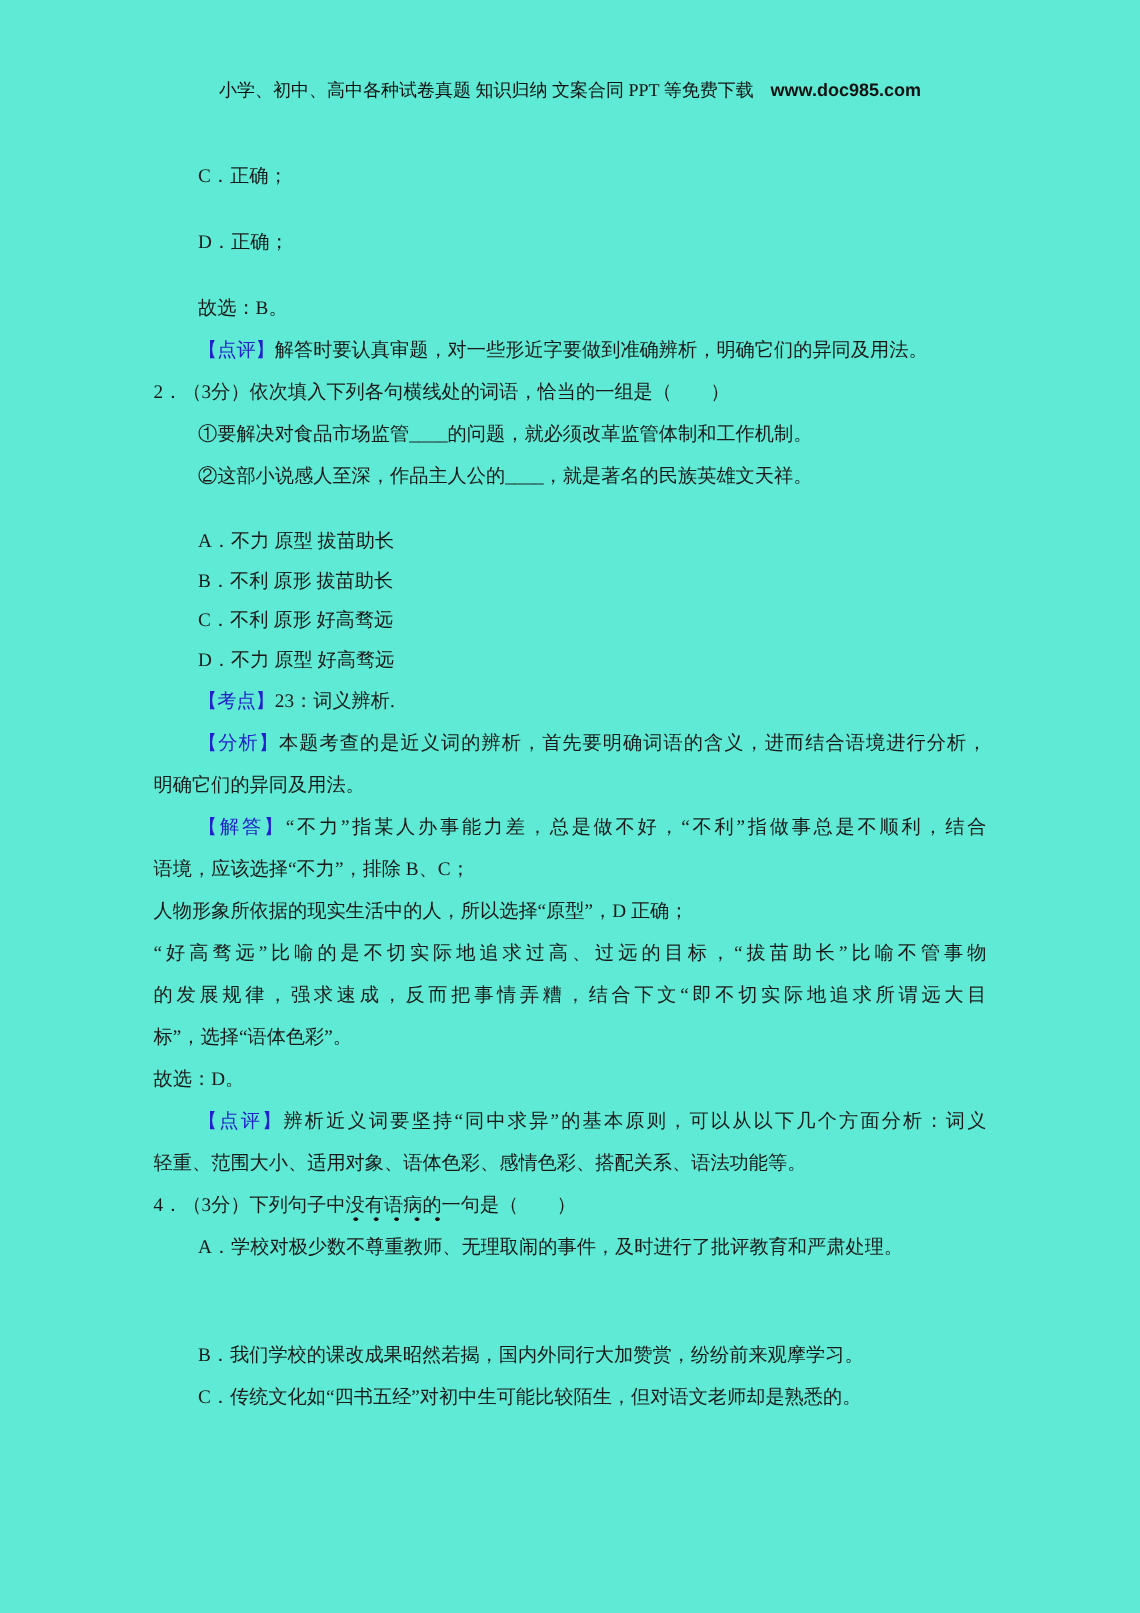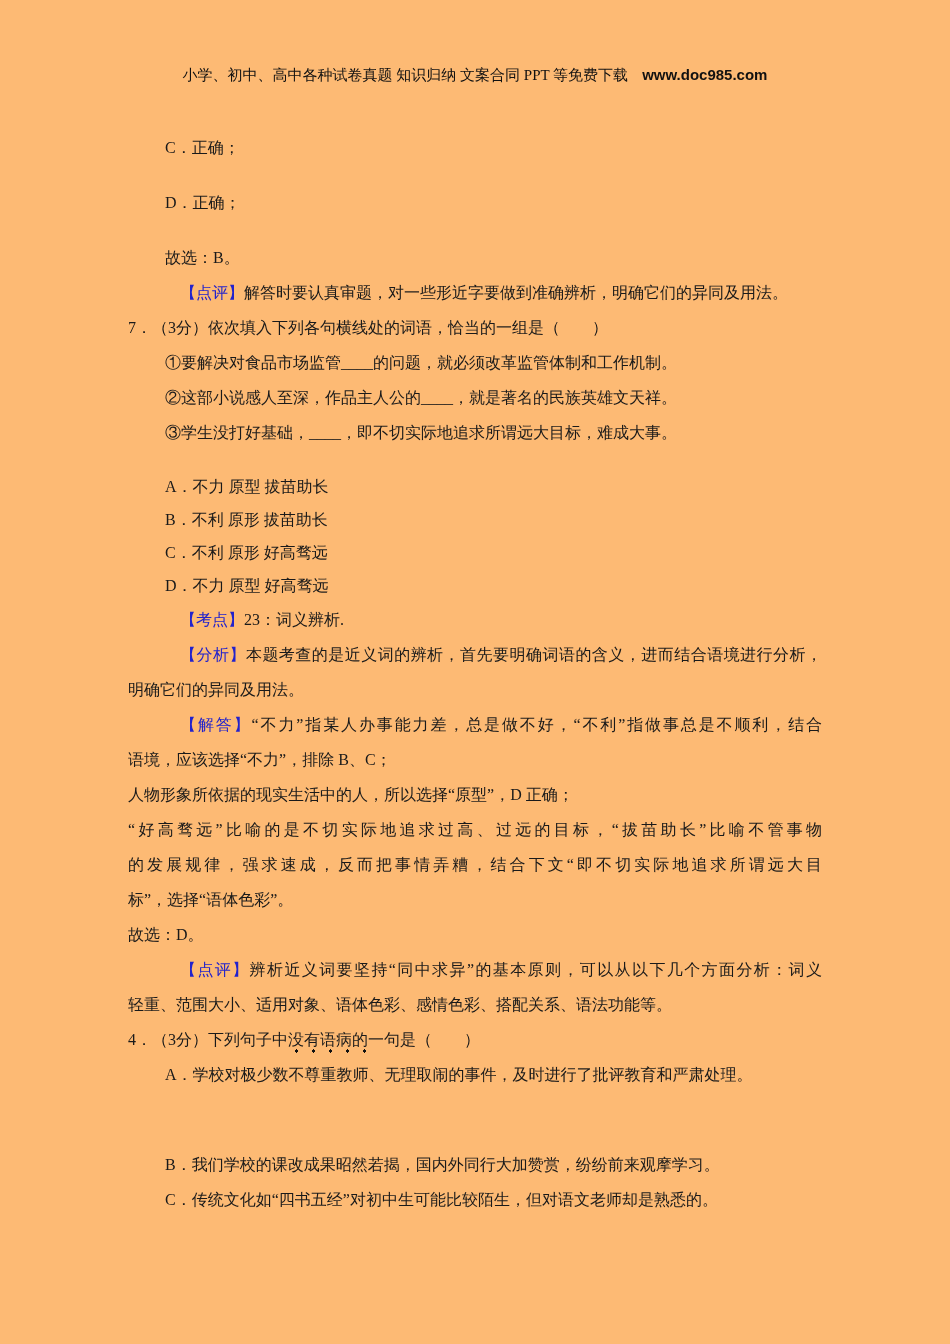--- a/index.html
+++ b/index.html
@@ -1,20 +1,20 @@
 <!DOCTYPE html>
 <html><head>
 <meta charset="utf-8">
 <style>
   html, body { margin: 0; padding: 0; background: #ffffff; }
   .page {
     position: relative;
     width: 950px;
     height: 1344px;
-    background: #fdba74;
+    background: #5eead4;
     color: #1a1a1a;
     font-family: "Liberation Serif", "DejaVu Serif", serif;
     overflow: hidden;
   }
   .header {
     position: absolute;
     top: 66px;
     left: 0;
     width: 100%;
     text-align: center;
@@ -33,21 +33,21 @@
     top: 130px;
     left: 128px;
     width: 694px;
     font-size: 16px;
   }
   .line { line-height: 35px; white-space: normal; }
   .opt  { line-height: 33px; }
   .ind  { padding-left: 37px; }
   .sp6  { margin-top: 20px; }
   .fill { text-align: justify; text-align-last: justify; }
-  .tag  { color: #2222CC; margin-left: 15px; }
+  .tag  { color: #2222CC; }
   .emph {
     background-image: radial-gradient(circle at center, #111 1.7px, rgba(0,0,0,0) 1.8px);
     background-size: 17px 6px;
     background-position: 0 100%;
     background-repeat: repeat-x;
     padding-bottom: 6px;
     text-align: right;
   }
   .blank-row { height: 35px; }
 </style>
@@ -60,24 +60,23 @@
     <span>小学、初中、高中各种试卷真题 知识归纳 文案合同 PPT 等免费下载</span><span class="url">www.doc985.com</span>
   </div>
 
   <div class="content">
 
     <div class="line ind"><span>C．正确；</span></div>
     <div class="line ind sp6"><span>D．正确；</span></div>
     <div class="line ind sp6"><span>故选：B。</span></div>
     <div class="line ind"><span class="tag">【点评】</span><span>解答时要认真审题，对一些形近字要做到准确辨析，明确它们的异同及用法。</span></div>
 
-    <div class="line"><span>7．（3分）依次填入下列各句横线处的词语，恰当的一组是（　　）</span></div>
+    <div class="line"><span>2．（3分）依次填入下列各句横线处的词语，恰当的一组是（　　）</span></div>
     <div class="line ind"><span>①要解决对食品市场监管____的问题，就必须改革监管体制和工作机制。</span></div>
     <div class="line ind"><span>②这部小说感人至深，作品主人公的____，就是著名的民族英雄文天祥。</span></div>
-    <div class="line ind"><span>③学生没打好基础，____，即不切实际地追求所谓远大目标，难成大事。</span></div>
     <div class="line opt ind sp6"><span>A．不力 原型  拔苗助长</span></div>
     <div class="line opt ind"><span>B．不利 原形 拔苗助长</span></div>
     <div class="line opt ind"><span>C．不利 原形  好高骛远</span></div>
     <div class="line opt ind"><span>D．不力 原型 好高骛远</span></div>
 
     <div class="line ind"><span class="tag">【考点】</span><span>23：词义辨析.</span></div>
 
     <div class="line ind fill"><span class="tag">【分析】</span><span>本题考查的是近义词的辨析，首先要明确词语的含义，进而结合语境进行分析，</span></div>
     <div class="line"><span>明确它们的异同及用法。</span></div>
 

